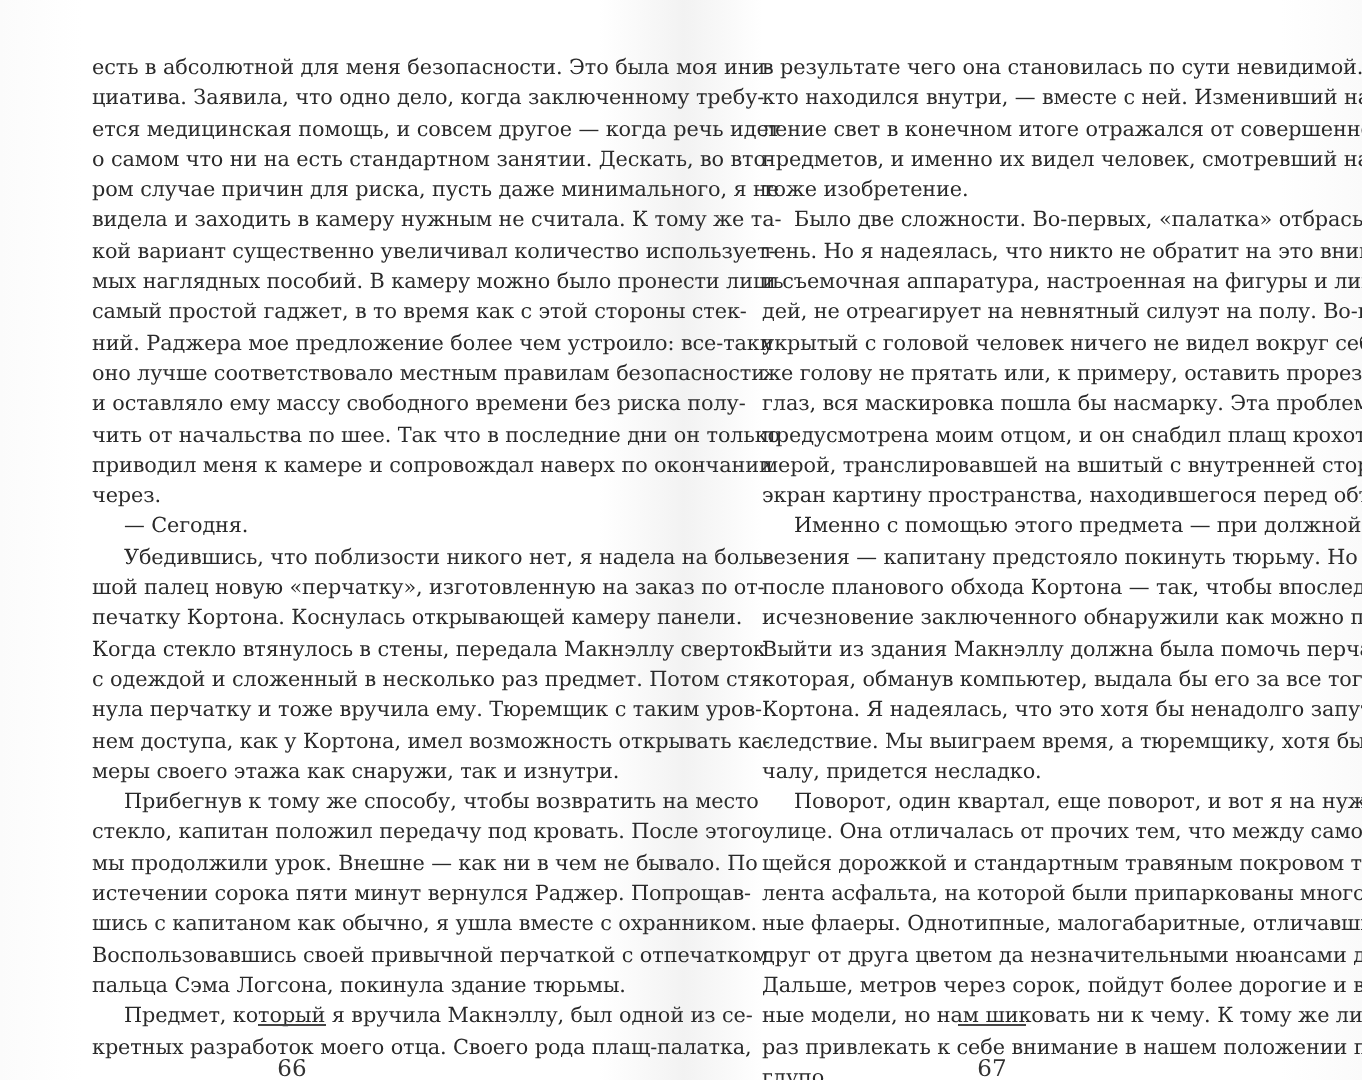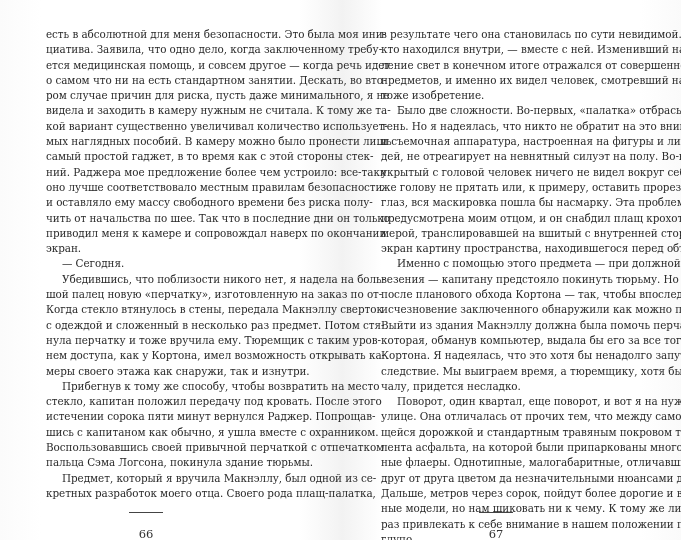--- a/index.html
+++ b/index.html
@@ -70,31 +70,33 @@
       <span class="line">ром случае причин для риска, пусть даже минимального, я не</span>
       <span class="line">видела и заходить в камеру нужным не считала. К тому же та-</span>
       <span class="line">кой вариант существенно увеличивал количество использует-</span>
       <span class="line">мых наглядных пособий. В камеру можно было пронести лишь</span>
       <span class="line">самый простой гаджет, в то время как с этой стороны стек-</span>
       <span class="line">ний. Раджера мое предложение более чем устроило: все-таки</span>
       <span class="line">оно лучше соответствовало местным правилам безопасности</span>
       <span class="line">и оставляло ему массу свободного времени без риска полу-</span>
       <span class="line">чить от начальства по шее. Так что в последние дни он только</span>
       <span class="line">приводил меня к камере и сопровождал наверх по окончании</span>
-      <span class="line last">экран.</span>
+      <span class="line last">через.</span>
       <span class="line indent last">— Сегодня.</span>
       <span class="line indent">Убедившись, что поблизости никого нет, я надела на боль-</span>
       <span class="line">шой палец новую «перчатку», изготовленную на заказ по от-</span>
+      <span class="line">печатку Кортона. Коснулась открывающей камеру панели.</span>
       <span class="line">Когда стекло втянулось в стены, передала Макнэллу сверток</span>
       <span class="line">с одеждой и сложенный в несколько раз предмет. Потом стя-</span>
       <span class="line">нула перчатку и тоже вручила ему. Тюремщик с таким уров-</span>
       <span class="line">нем доступа, как у Кортона, имел возможность открывать ка-</span>
       <span class="line last">меры своего этажа как снаружи, так и изнутри.</span>
       <span class="line indent">Прибегнув к тому же способу, чтобы возвратить на место</span>
       <span class="line">стекло, капитан положил передачу под кровать. После этого</span>
+      <span class="line">мы продолжили урок. Внешне — как ни в чем не бывало. По</span>
       <span class="line">истечении сорока пяти минут вернулся Раджер. Попрощав-</span>
       <span class="line">шись с капитаном как обычно, я ушла вместе с охранником.</span>
       <span class="line">Воспользовавшись своей привычной перчаткой с отпечатком</span>
       <span class="line last">пальца Сэма Логсона, покинула здание тюрьмы.</span>
       <span class="line indent">Предмет, который я вручила Макнэллу, был одной из се-</span>
       <span class="line">кретных разработок моего отца. Своего рода плащ-палатка,</span>
     </div>
   <div class="page right" id="right-page">
       <span class="line">в результате чего она становилась по сути невидимой. И тот,</span>
       <span class="line">кто находился внутри, — вместе с ней. Изменивший направ-</span>

